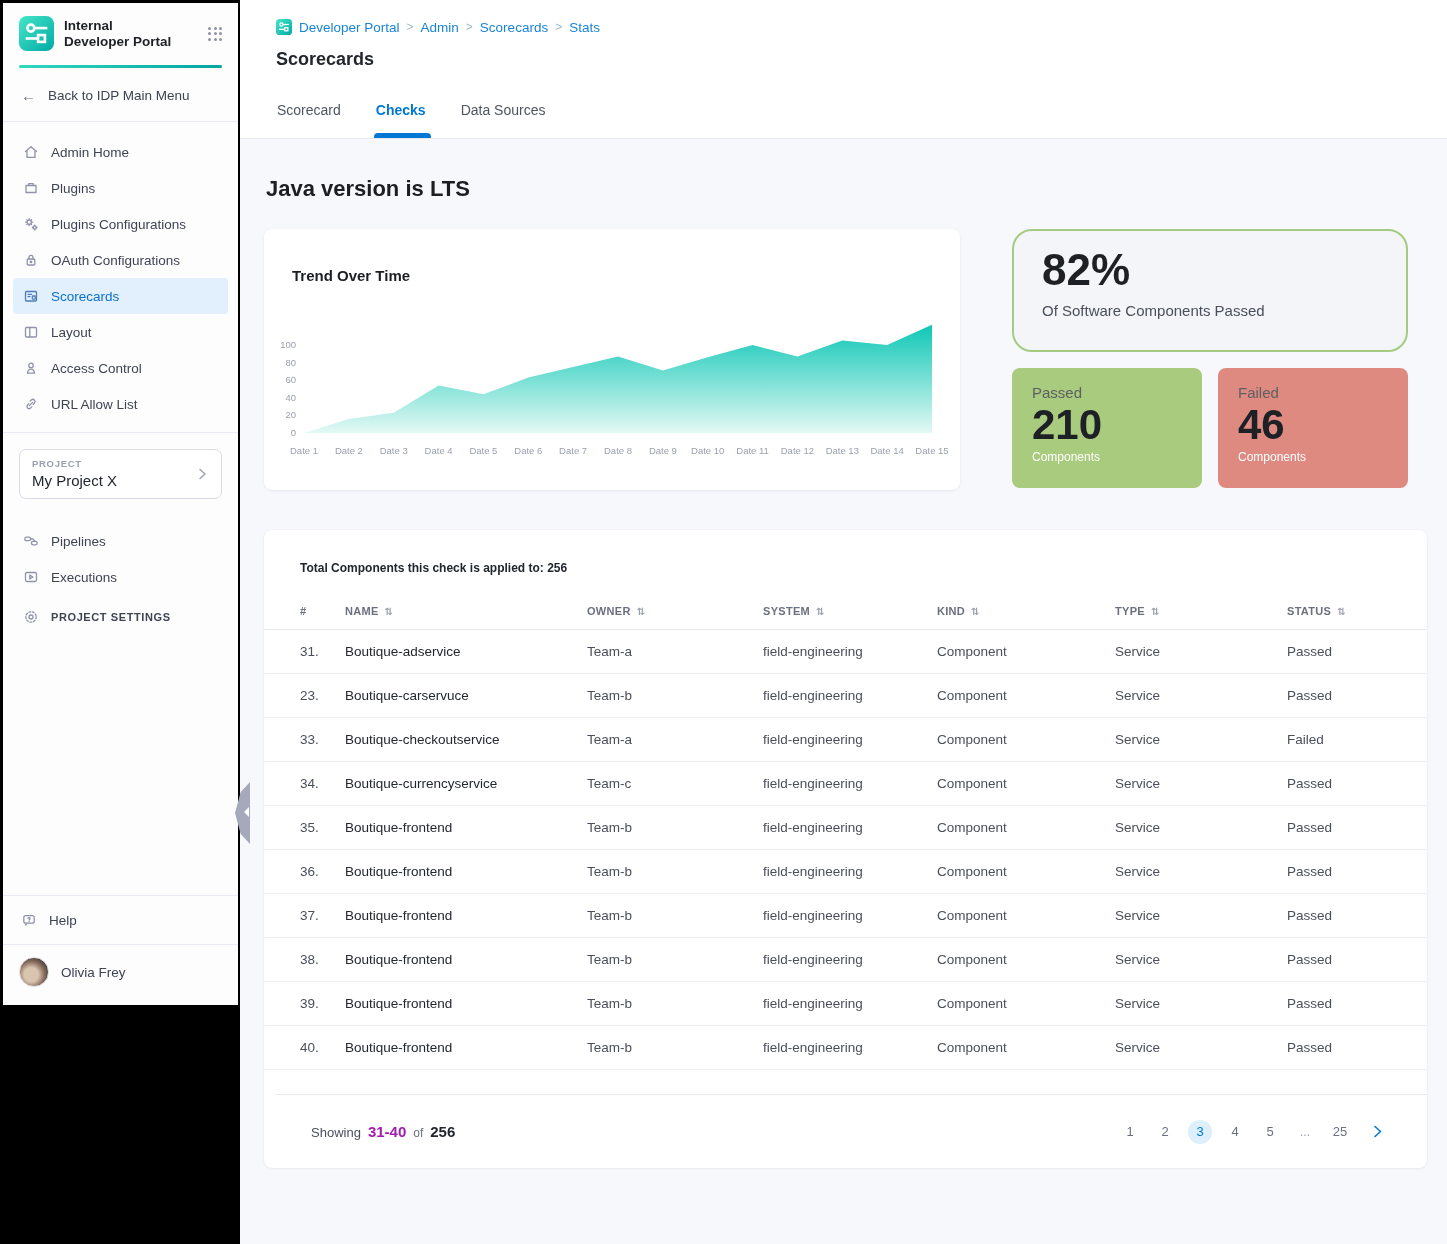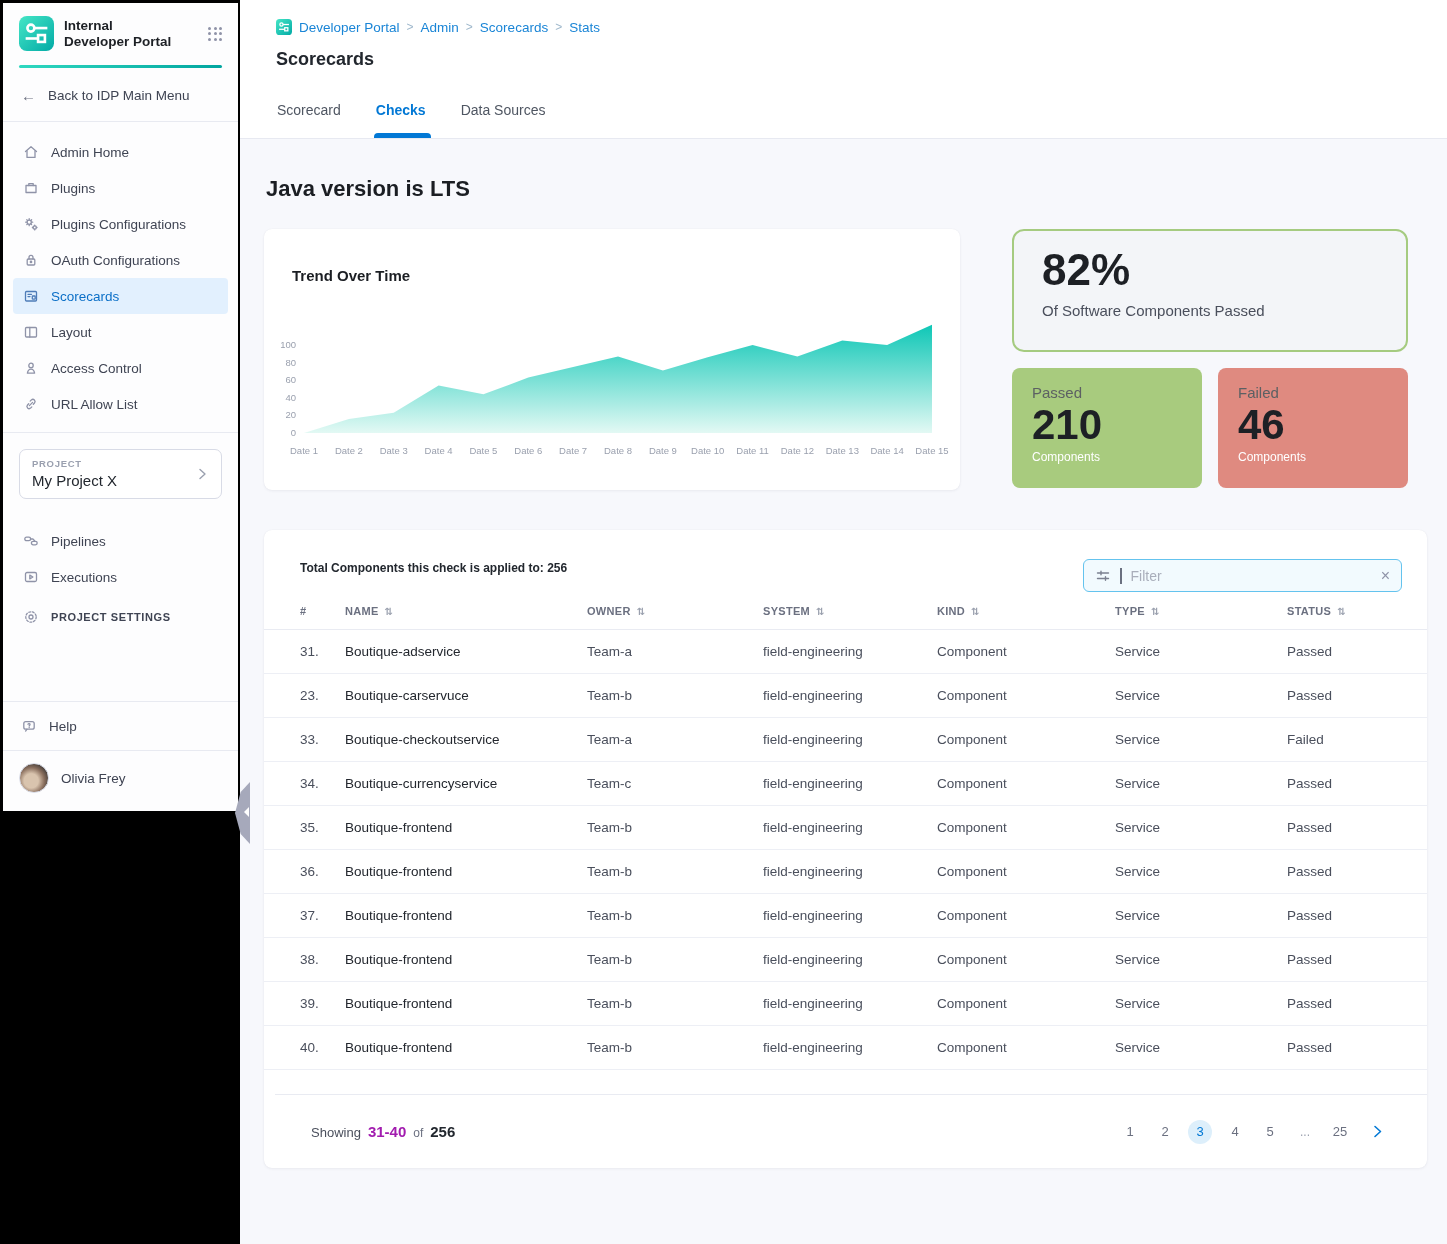--- a/index.html
+++ b/index.html
@@ -5,21 +5,21 @@
   * { box-sizing: border-box; margin: 0; padding: 0; }
   html,body { width:1447px; height:1244px; }
   body {
     background:#000;
     font-family:"Liberation Sans","DejaVu Sans",sans-serif;
     position:relative; overflow:hidden;
     color:#22272e;
   }
   
   .sidebar {
-    position:absolute; left:3px; top:3px; width:235px; height:808px;
+    position:absolute; left:3px; top:3px; width:235px; height:1002px;
     background:#fdfdfe; display:flex; flex-direction:column;
   }
   .logo-row { display:flex; align-items:center; gap:10px; padding:13px 14px 8px 16px; }
   .logo-tile { width:35px; height:35px; flex:none; }
   .logo-title { font-size:13.5px; font-weight:700; color:#1d2025; line-height:16px; }
   .grid-icon { margin-left:auto; display:grid; grid-template-columns:repeat(3,3px); grid-gap:2.5px; cursor:pointer; padding:2px;}
   .grid-icon i { width:3px; height:3px; border-radius:50%; background:#8f93a8; }
   .brand-line { height:3px; margin:6px 16px 0; background:linear-gradient(90deg,#2fd8c0,#02a6a0); border-radius:2px;}
   .back-row { display:flex; align-items:center; gap:12px; padding:19px 16px 17px 18px;
     font-size:13.5px; color:#3f4453; border-bottom:1px solid #e8eaf1; cursor:pointer;}
@@ -62,21 +62,21 @@
   .tab.active { color:#0278d5; font-weight:700;}
   .tab-underline { position:absolute; left:134px; bottom:0; width:57px; height:5px;
     background:#0278d5; border-radius:4px 4px 0 0;}
   .check-heading { position:absolute; left:26px; top:176px; font-size:22px; font-weight:700; color:#1b1e23;}
   .card { background:#fff; border-radius:8px; box-shadow:0 1px 3px rgba(40,41,61,.06), 0 0 1px rgba(40,41,61,.08); }
   .trend-card { position:absolute; left:24px; top:229px; width:696px; height:261px; }
   .trend-title { position:absolute; left:28px; top:38px; font-size:15px; font-weight:600; color:#1b1e23;}
   .trend-chart { position:absolute; left:10px; top:84px; }
   
   .stats-col { position:absolute; left:772px; top:229px; width:396px; }
-  .pct-card { height:123px; background:#f3f5f8; border:2px solid #a5cb80; border-radius:12px; padding:14px 28px;}
+  .pct-card { height:123px; background:#f3f5f8; border:2px solid #a5cb80; border-radius:20px; padding:14px 28px;}
   .pct-value { font-size:44px; font-weight:700; color:#1d2025; }
   .pct-caption { font-size:15px; color:#4a4f5c; margin-top:7px;}
   .small-cards { display:flex; gap:16px; margin-top:16px; }
   .stat-card { flex:1; height:120px; border-radius:8px; padding:16px 20px 14px;}
   .stat-card.passed { background:#a8cb7e; }
   .stat-card.failed { background:#df8a80; }
   .stat-label { font-size:15px; color:#5c6063; }
   .stat-value { font-size:42px; font-weight:700; color:#1d2025; line-height:46px; margin-top:1px;}
   .stat-caption { font-size:12px; color:#fff; margin-top:2px;}
   
@@ -384,31 +384,20 @@
         <div class="stat-label">Failed</div>
         <div class="stat-value">46</div>
         <div class="stat-caption">Components</div>
       </div>
     </div>
   </div>
 
   <div class="card table-card">
     <div class="table-head">
       <div class="table-title">Total Components this check is applied to: 256</div>
-      <div class="filter-box">
-        <span class="filter-ic">
-          <svg viewBox="0 0 16 16" fill="none" stroke="currentColor" stroke-width="1.4" stroke-linecap="round">
-            <path d="M2.5 5h11M2.5 10.5h11"></path>
-              <path d="M6 3.3v3.4M10.5 8.8v3.4"></path>
-          </svg>
-        </span>
-        <span class="filter-caret"></span>
-        <input type="text" placeholder="Filter" style="">
-        <span class="filter-clear">×</span>
-      </div>
     </div>
     <table>
       <colgroup>
         <col style="width:81px">
           <col style="width:242px">
           <col style="width:176px">
         <col style="width:174px">
           <col style="width:178px">
           <col style="width:172px">
           <col>

